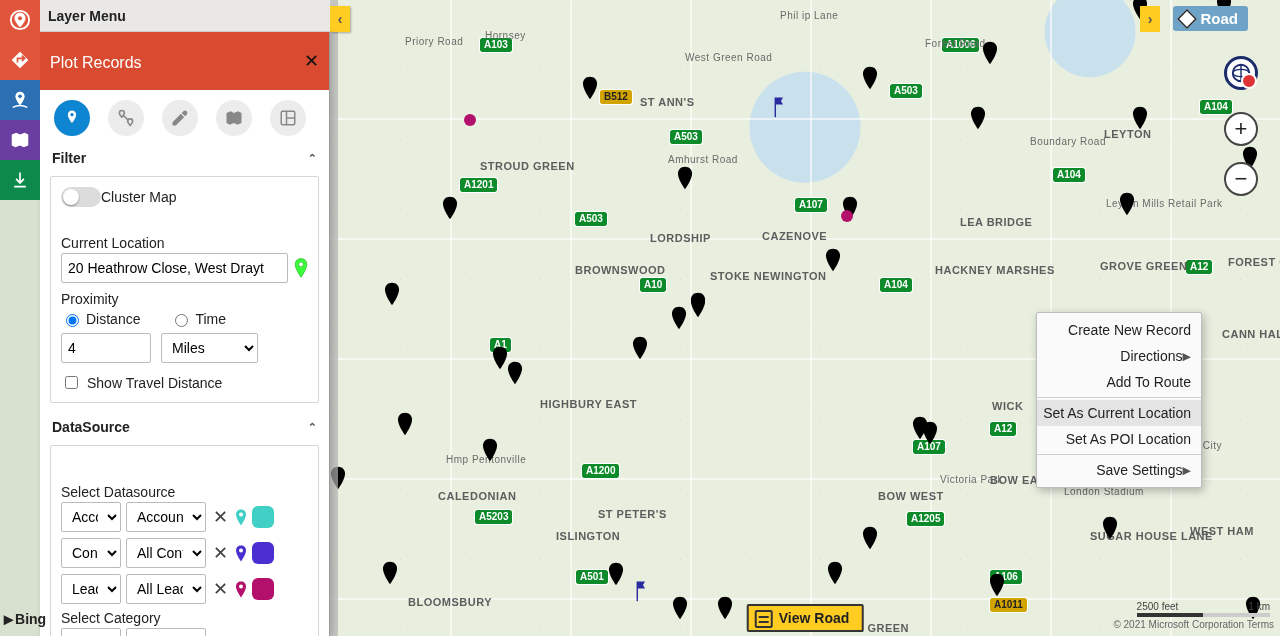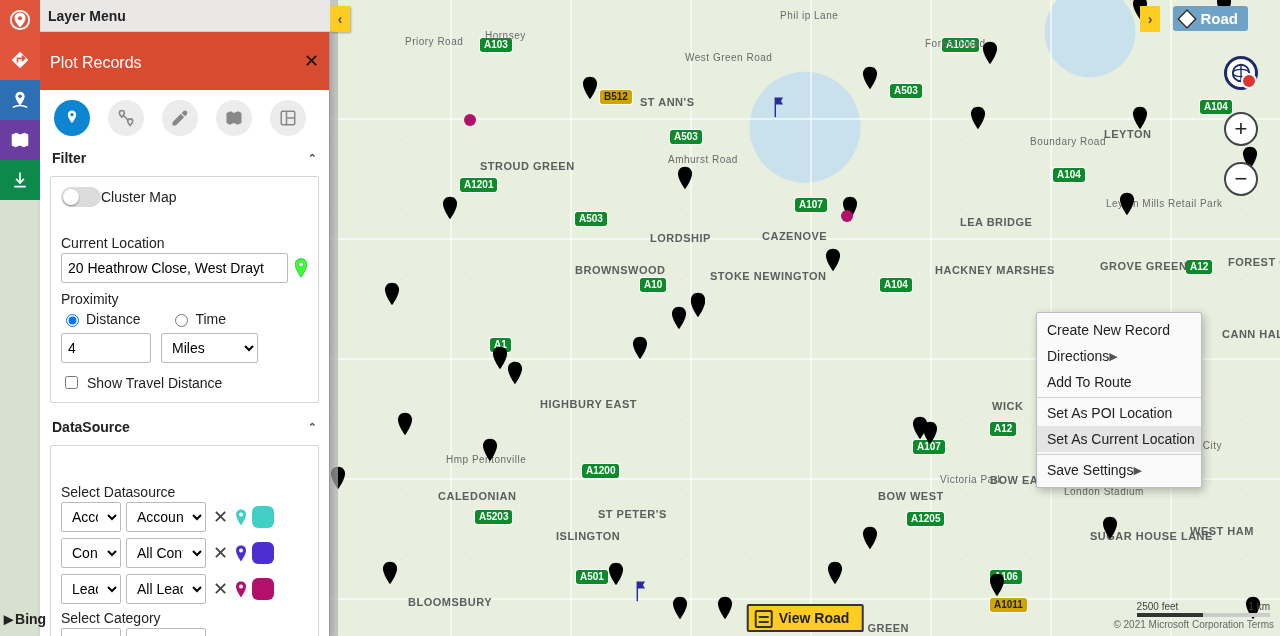--- a/index.html
+++ b/index.html
@@ -180,21 +180,21 @@
   .zoom.out { top:162px; }
 
   
   .ctx {
     position:absolute; left:706px; top:312px; width:166px;
     background:#fafafa; border:1px solid #bdbdbd; border-radius:2px;
     box-shadow:2px 3px 8px rgba(0,0,0,.25); z-index:40; padding:4px 0;
     font-size:14px;
   }
   .ctx .item {
-    padding:5px 10px; display:flex; align-items:center; justify-content:flex-start;
+    padding:5px 10px; display:flex; align-items:center; justify-content:flex-end;
     cursor:pointer; white-space:nowrap;
   }
   .ctx .item.sel { background:#e4e4e4; }
   .ctx .sep { height:1px; background:#cfcfcf; margin:2px 0;}
   .ctx .arrow { font-size:11px; color:#555;}
 
   
   .view-data {
     position:absolute; bottom:4px; left:50%; transform:translateX(-50%);
     background:#ffcc22; border:2px solid #333; border-radius:2px;
@@ -416,25 +416,25 @@
         <span>Create New Record</span>
       </div>
     <div class="item">
         <span>Directions</span>
         <span class="arrow">▶</span>
       </div>
     <div class="item">
         <span>Add To Route</span>
       </div>
     <div class="sep"></div>
+    <div class="item sel">
+        <span>Set As Current Location</span>
+      </div>
     <div class="item">
         <span>Set As POI Location</span>
-      </div>
-    <div class="item sel">
-        <span>Set As Current Location</span>
       </div>
     <div class="sep"></div>
     <div class="item">
         <span>Save Settings</span>
         <span class="arrow">▶</span>
       </div>
   </div>
 
   <div class="view-data">
     <span class="ic"></span>

